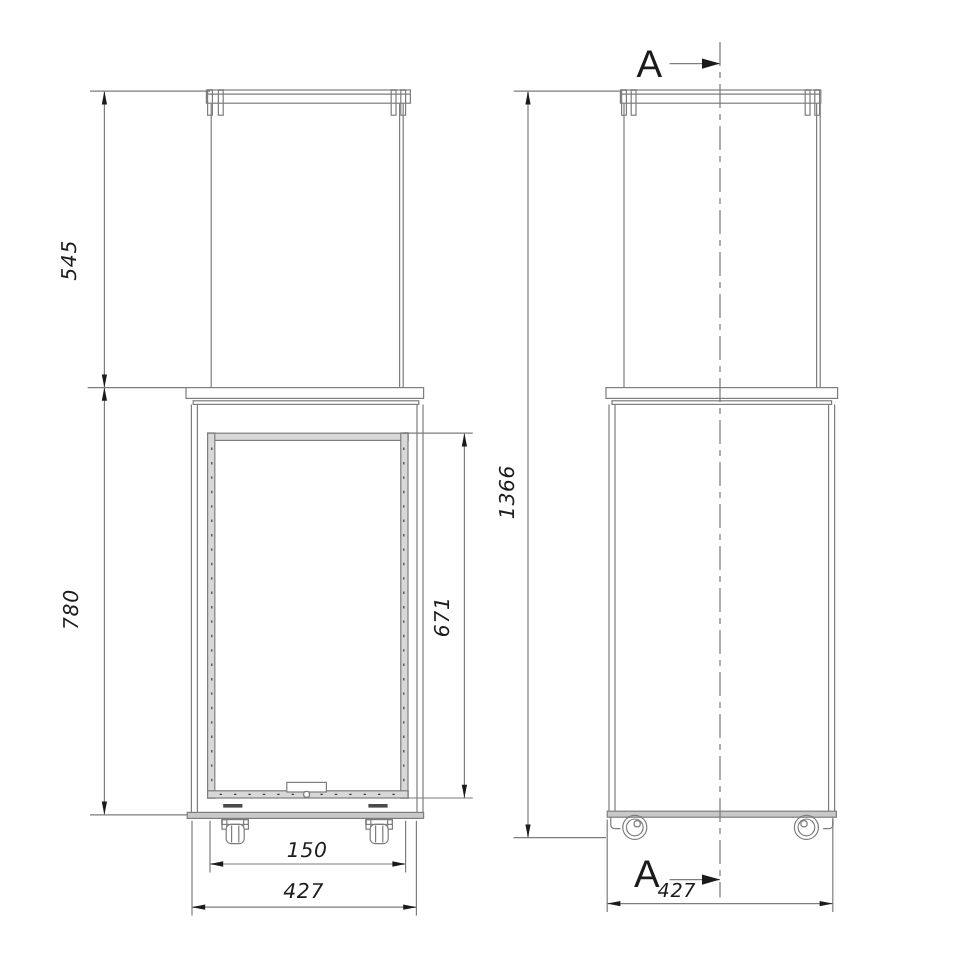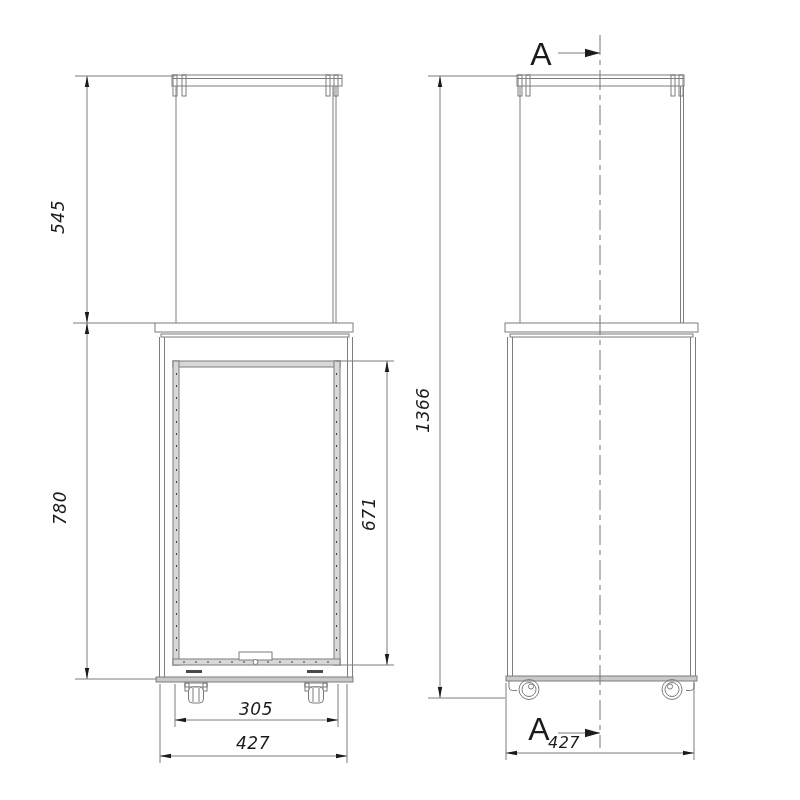--- a/index.html
+++ b/index.html
@@ -224,21 +224,21 @@
       <path d="M600 733 l-15 -4.2 v8.4 z"></path>
     </g>
   </svg>
 
   <div class="txt dim-text vertical" style="left:58px;top:217px;">545</div>
 
   <div class="txt dim-text vertical" style="left:60px;top:508px;">780</div>
 
   <div class="txt dim-text vertical" style="left:369px;top:514px;">671</div>
 
-  <div class="txt dim-text" style="left:256px;top:709px;">305</div>
+  <div class="txt dim-text" style="left:256px;top:709px;">150</div>
 
   <div class="txt dim-text" style="left:253px;top:743px;">427</div>
 
   <div class="txt dim-text vertical" style="left:423px;top:410px;">1366</div>
 
   <div class="txt section-label" style="left:541px;top:54px;">A</div>
 
   <div class="txt section-label" style="left:539px;top:729px;">A</div>
 
   <div class="txt dim-sub" style="left:564px;top:742px;">427</div>

